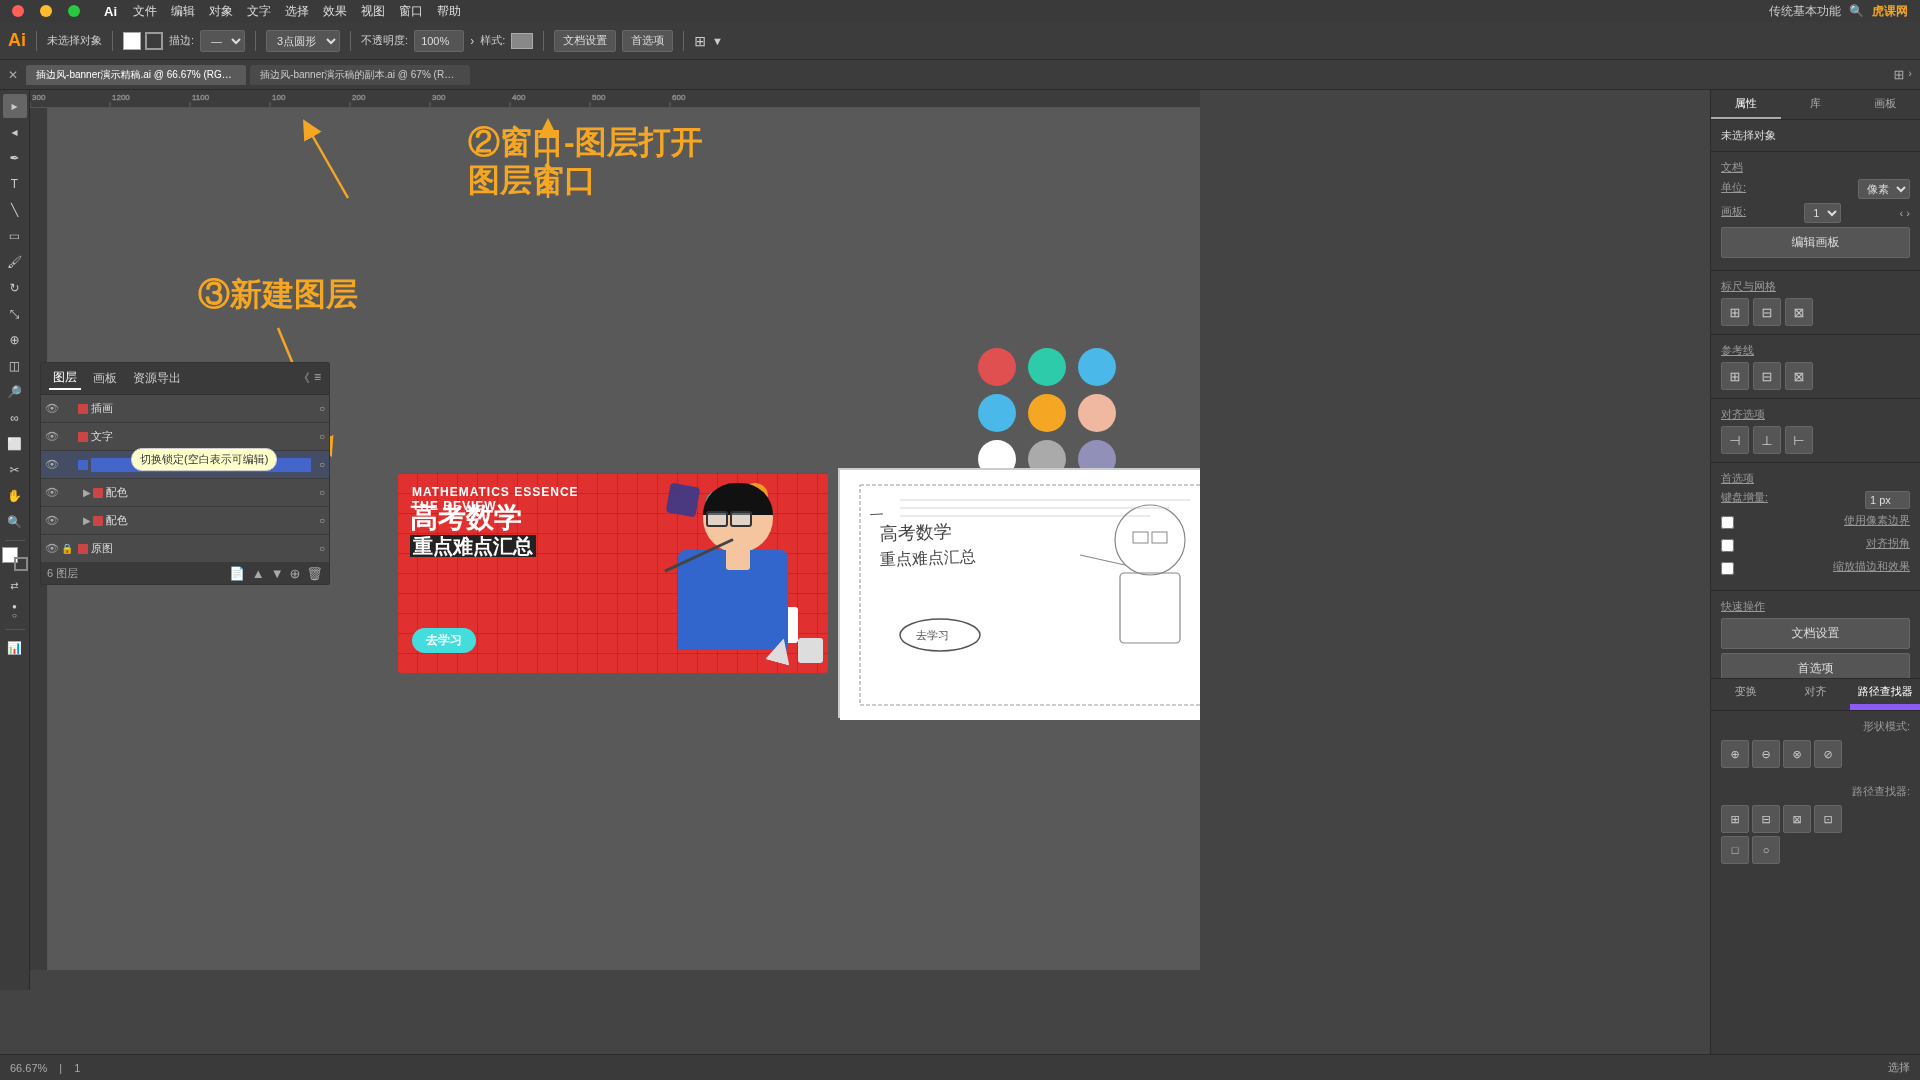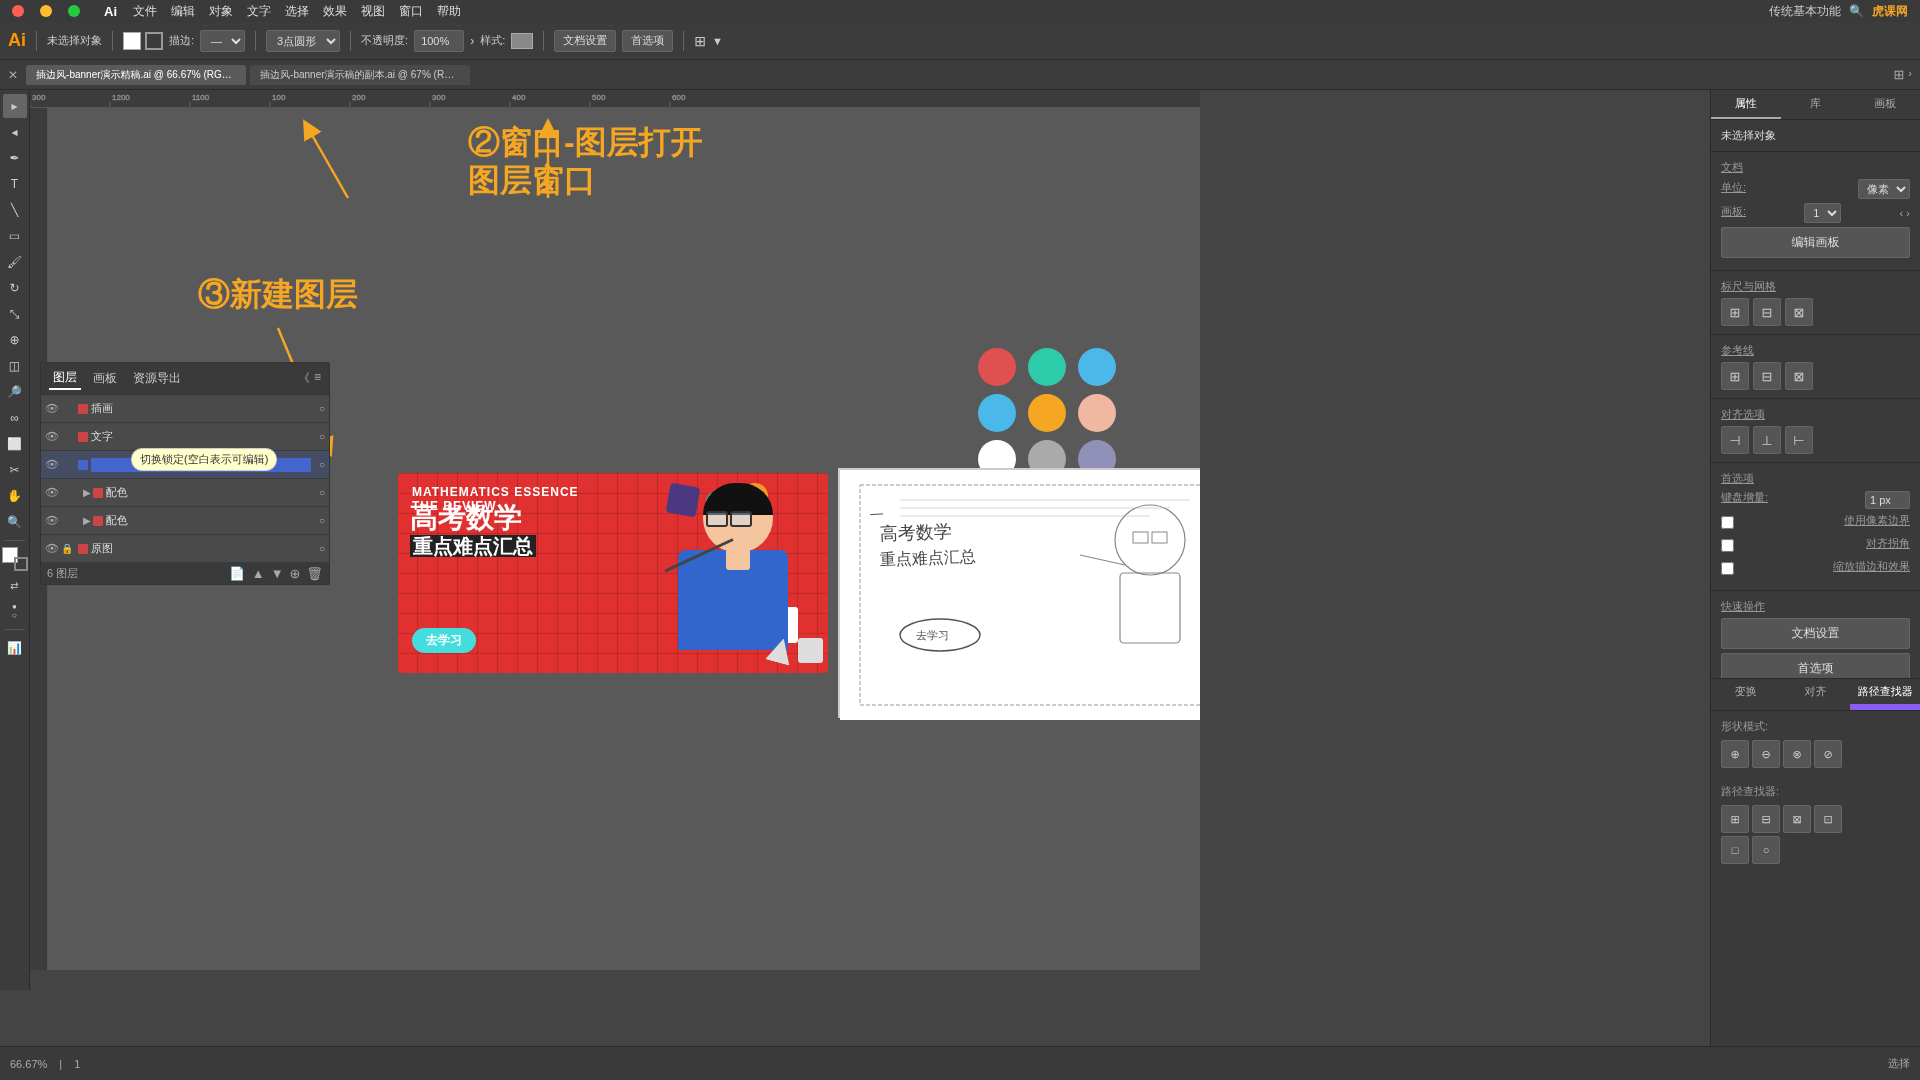--- a/index.html
+++ b/index.html
@@ -172,35 +172,35 @@
     }
     .rpanel-big-btn {
       background: #555; border: 1px solid #666; color: #ddd; font-size: 12px;
       padding: 6px; border-radius: 2px; cursor: pointer; margin: 4px 0; text-align: center;
     }
     .rpanel-grid-icons { display: grid; grid-template-columns: repeat(3, 28px); gap: 4px; }
     .rpanel-icon-btn { width: 28px; height: 28px; background: #555; border: 1px solid #666; border-radius: 2px; display: flex; align-items: center; justify-content: center; color: #ccc; font-size: 13px; cursor: pointer; }
 
     
     #statusbar {
-      position: absolute; bottom: 0; left: 0; width: 1920px; height: 34px;
+      position: absolute; bottom: 0; left: 0; width: 1920px; height: 26px;
       background: #3a3a3a; border-top: 1px solid #2a2a2a; display: flex; align-items: center;
       padding: 0 10px; gap: 12px; z-index: 100;
     }
     .status-item { color: #aaa; font-size: 11px; }
 
     
     #bottom-right-panel {
       position: absolute; bottom: 22px; right: 0; width: 210px; height: 380px;
       background: #3a3a3a; border-left: 1px solid #2a2a2a; border-top: 1px solid #2a2a2a; z-index: 50;
     }
     .brp-tabs { display: flex; border-bottom: 1px solid #2a2a2a; }
     .brp-tab { flex: 1; text-align: center; padding: 5px 2px; font-size: 11px; color: #aaa; cursor: pointer; }
     .brp-tab.active { color: #fff; border-bottom: 6px solid #8b5cf6; }
-    .brp-section { padding: 8px 10px; }
+    .brp-section { padding: 8px 10px; text-align: right; }
     .brp-label { font-size: 11px; color: #999; margin-bottom: 4px; }
     .brp-icon-grid { display: grid; grid-template-columns: repeat(4, 28px); gap: 3px; margin-top: 6px; }
     .brp-icon-btn { width: 28px; height: 28px; background: #555; border: 1px solid #666; border-radius: 2px; display: flex; align-items: center; justify-content: center; color: #ccc; font-size: 11px; cursor: pointer; }
 
     
     .arrow-annotation { position: absolute; z-index: 30; }
   </style>
 </head>
 <body>
 

